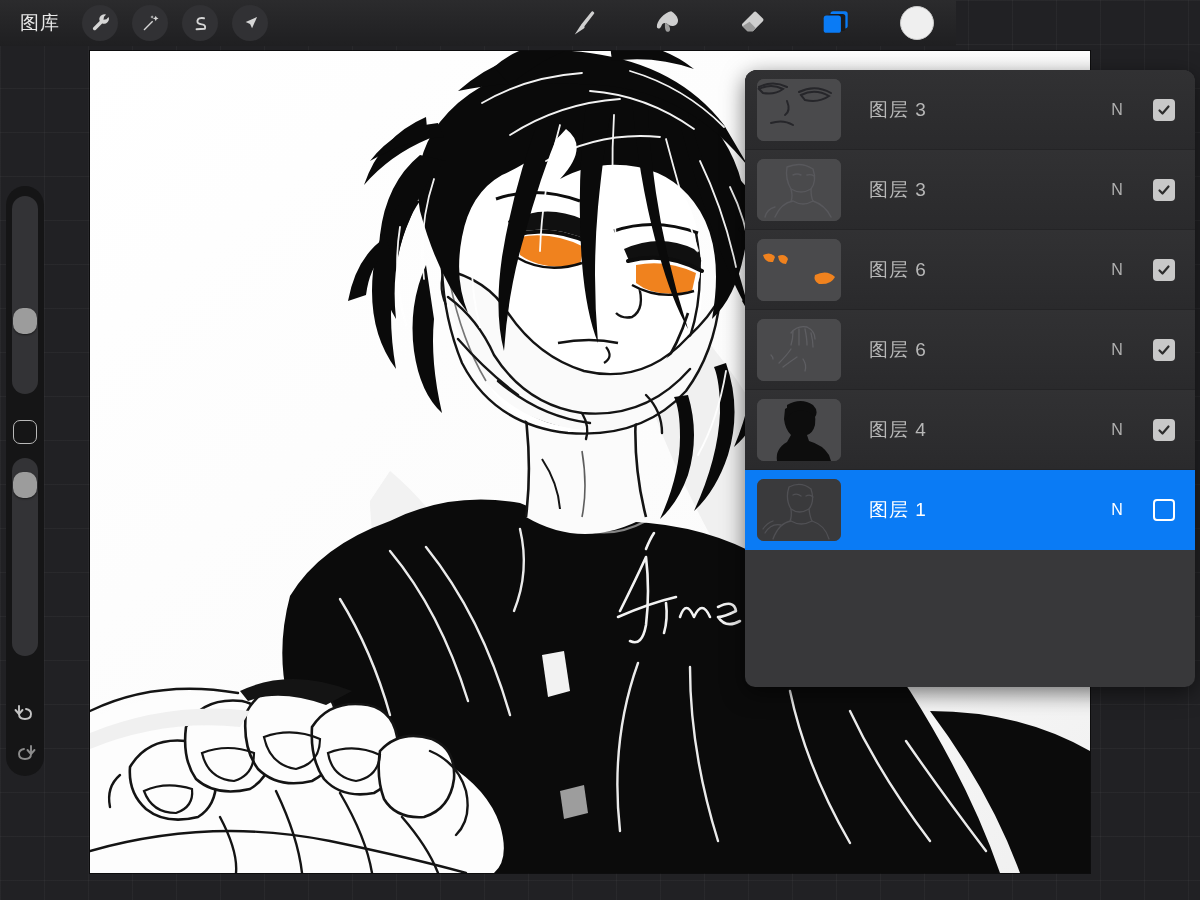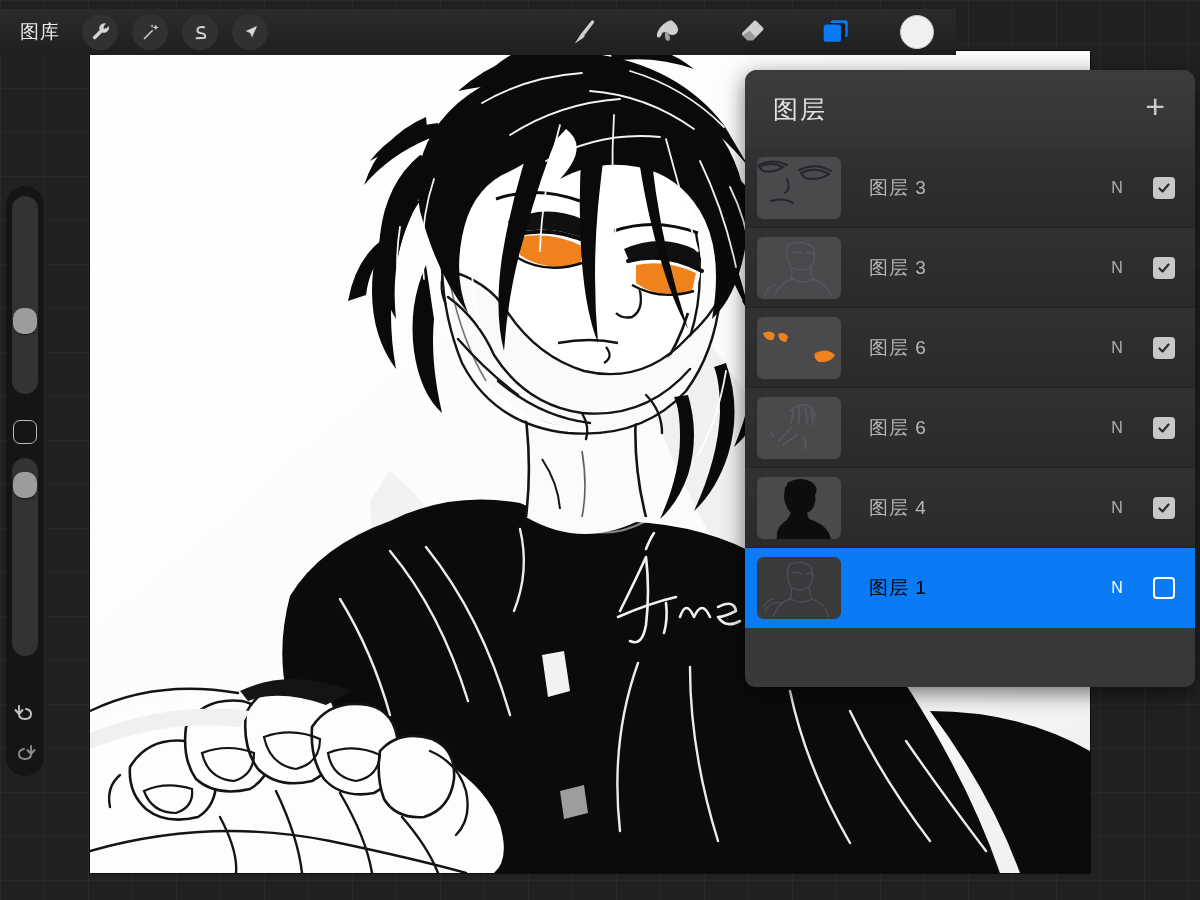--- a/index.html
+++ b/index.html
@@ -12,21 +12,21 @@
   #app {
     position: relative; width: 1200px; height: 900px;
     background:
       repeating-linear-gradient(to right, rgba(255,255,255,0.035) 0 1px, transparent 1px 44px),
       repeating-linear-gradient(to bottom, rgba(255,255,255,0.035) 0 1px, transparent 1px 44px),
       #212124;
   }
 
   
   #topbar {
-    position: absolute; left: 0; top: 9px; width: 956px; height: 46px;
+    position: absolute; left: 0; top: 0; width: 956px; height: 46px;
     background: linear-gradient(to bottom, #2b2b2d 0%, #1f1f21 100%);
     display: flex; align-items: center; z-index: 40; text-align: center;
   }
   .tb-left { display: flex; align-items: center; gap: 14px; padding-left: 18px; }
   .tb-right { display: flex; align-items: center; gap: 44px; margin-left: auto; padding-right: 22px; }
   .gallery-label {
     color: #e8e8e8; font-size: 19px; letter-spacing: 1px;
     padding: 2px 8px 2px 2px; cursor: pointer;
   }
   .round-btn {
@@ -101,21 +101,21 @@
   .layer-row.selected { background: #0a7bf5; border-bottom: 1px solid #0a7bf5; }
   .thumb {
     width: 84px; height: 62px; border-radius: 7px; flex: none;
     background: #4a4a4c; overflow: hidden; position: relative;
   }
   .thumb.white-bg { background: #ffffff; }
   .thumb svg { display: block; width: 100%; height: 100%; }
   .layer-name {
     margin-left: 28px; color: #b7b7b7; font-size: 19px; letter-spacing: 1px;
   }
-  .layer-row.selected .layer-name { color: #000000; }
+  .layer-row.selected .layer-name { color: #ffffff; }
   .blend-mode {
     margin-left: auto; color: #b0b0b0; font-size: 16px; width: 28px; text-align: center;
   }
   .layer-row.selected .blend-mode { color: #ffffff; }
   .vis-box {
     width: 22px; height: 22px; margin-left: 22px; border-radius: 4px;
     background: #c8c8c8; display: flex; align-items: center; justify-content: center;
     flex: none;
   }
   .vis-box.off { background: transparent; border: 2px solid #ffffff; }
@@ -424,24 +424,20 @@
           <rect x="6.6" y="4.6" width="14" height="14" rx="2.2" fill="#1a1a1c"></rect>
           <rect x="3" y="6" width="14" height="14" rx="2.2" fill="#0a7bf5"></rect>
         </svg>
       </div>
 
       <div class="color-swatch"></div>
     </div>
   </div>
 
   <div id="layers-panel">
-    <div id="panel-header">
-      <div id="panel-title">图层</div>
-      <div id="add-layer-btn">+</div>
-    </div>
     <div id="layer-list">
         <div class="layer-row">
           <div class="thumb">
             <svg viewBox="0 0 84 62">
               <rect width="84" height="62" fill="#4a4a4c"></rect>
       <g stroke="#26262a" stroke-width="2" fill="none" stroke-linecap="round">
       <path d="M2 10 Q14 4 26 10 Q18 16 6 14 Z"></path>
                 <path d="M2 8 Q16 1 30 8"></path>
       <path d="M44 16 Q58 9 72 17 Q62 24 48 21 Z"></path>
                 <path d="M42 13 Q58 5 74 14"></path>

